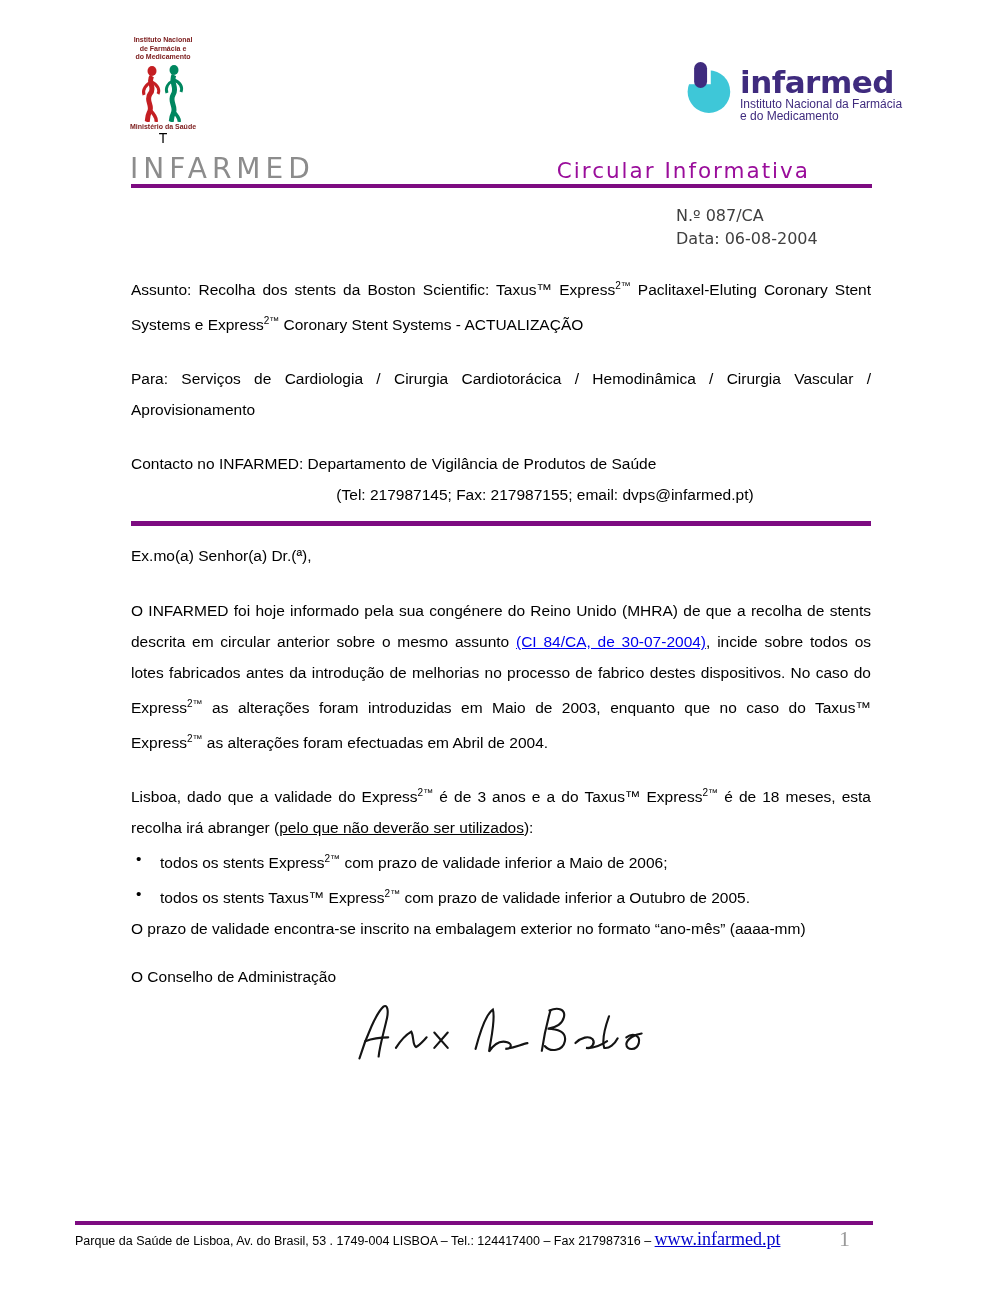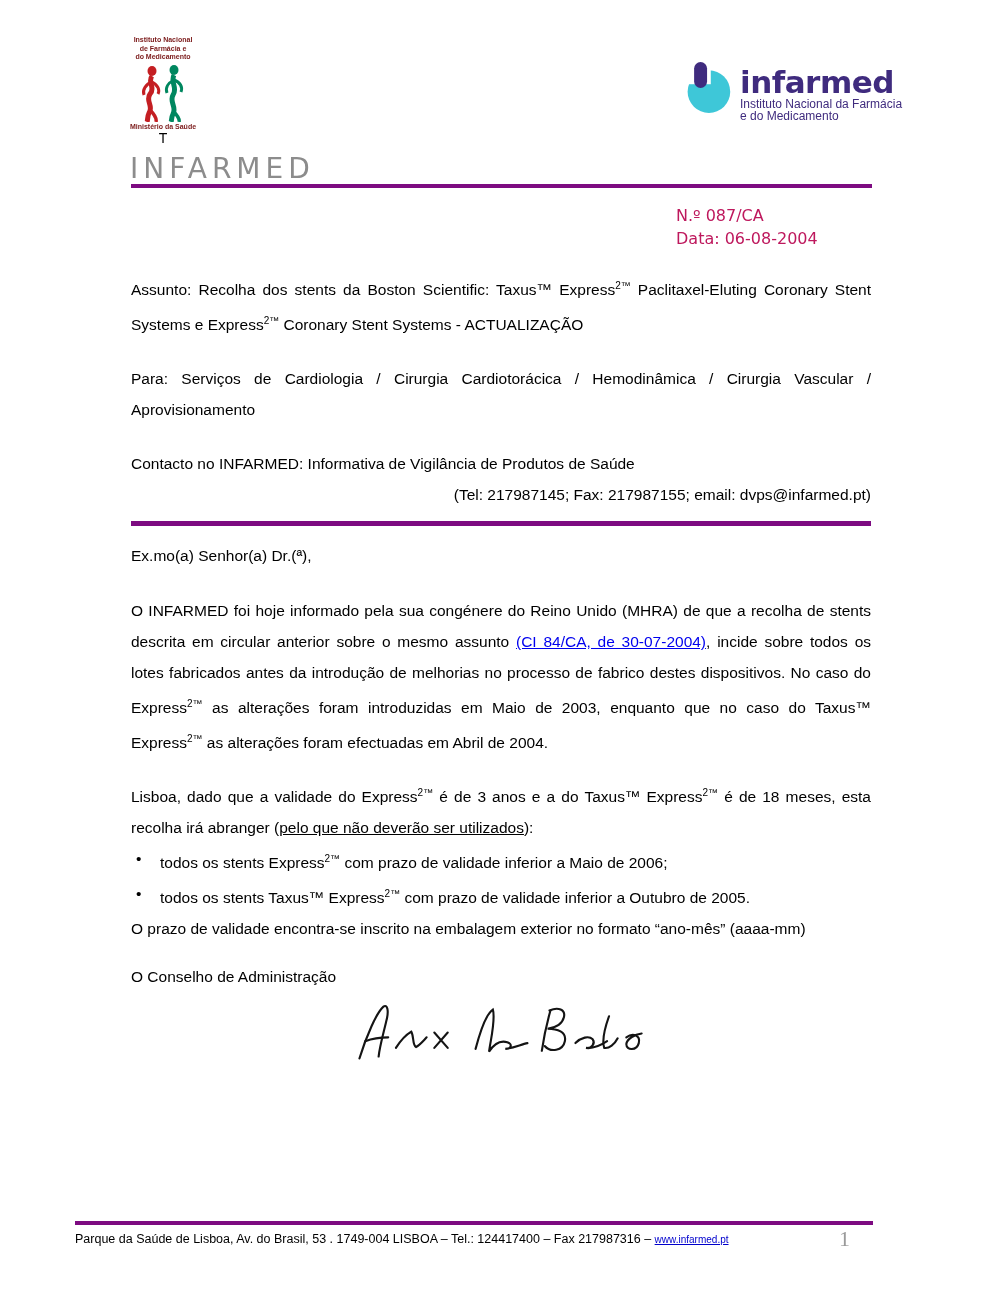--- a/index.html
+++ b/index.html
@@ -32,44 +32,44 @@
   .lr-sub{font-size:12px;color:var(--logo-purple);line-height:12px;}
   
   .org-title{position:absolute;left:130px;top:152px;font-family:"DejaVu Sans",sans-serif;
     font-size:28px;letter-spacing:5px;color:var(--title-gray);}
   .doc-title{position:absolute;right:190px;top:158px;font-family:"DejaVu Sans",sans-serif;
     font-size:21.5px;letter-spacing:2px;color:var(--accent);}
   .rule{background:var(--rule);}
   .rule1{position:absolute;left:131px;top:184px;width:741px;height:4px;}
   
   .meta{position:absolute;left:676px;top:204px;font-family:"DejaVu Sans",sans-serif;
-    font-size:16px;line-height:23px;color:#be185d;}
+    font-size:16px;line-height:23px;color:#404040;}
   
   .content{position:absolute;left:131px;top:270px;width:740px;font-size:15.5px;line-height:31px;}
   .content p{margin:0;text-align:justify;}
   .p-assunto{margin-bottom:23px !important;}
   .p-para{margin-bottom:23px !important;}
   .p-contacto{margin-bottom:11px !important;}
-  .contact-line2{display:block;margin-left:88px;text-align:right;}
+  .contact-line2{display:block;margin-left:88px;text-align:center;}
   .rule2{width:740px;height:5px;margin:0 0 14px;}
   .salutation{margin-bottom:24px !important;text-align:left;}
   .p1{margin-bottom:19px !important;}
   .bullets{margin:0;padding:0;list-style:none;}
   .bullets li{position:relative;padding-left:29px;text-align:justify;}
   .bullets .dot{position:absolute;left:5px;top:0;}
   .p3{margin-bottom:17px !important;}
   .closing{text-align:left;margin-bottom:6px !important;}
   .sig-wrap{text-align:center;}
   .sup{font-size:10px;vertical-align:6px;}
   .ul{text-decoration:underline;}
   .doclink{color:var(--link);text-decoration:underline;cursor:pointer;}
   
   .footer-rule{position:absolute;left:75px;top:1221px;width:798px;height:4px;}
   .footer{position:absolute;left:75px;top:1229px;width:720px;font-size:12.5px;line-height:20px;color:#000;white-space:nowrap;}
-  .site{font-family:Liberation Sans, sans-serif;font-size:10px;color:#0000CC;text-decoration:underline;cursor:pointer;}
+  .site{font-family:Liberation Serif, serif;font-size:18px;color:#0000CC;text-decoration:underline;cursor:pointer;}
   .pagenum{position:absolute;left:839px;top:1226px;font-family:"Liberation Serif",serif;
     font-size:22px;color:var(--page-num-gray);}
 </style>
 </head>
 <body>
 
 <div class="page">
 
   <div class="logo-left">
     <div class="ll-line">Instituto Nacional</div>
@@ -98,34 +98,35 @@
       <rect x="12" y="2" width="14" height="28" rx="7" fill="#3F2B7E"></rect>
     </svg>
     <div class="lr-text">
       <div class="lr-word">infarmed</div>
       <div class="lr-sub">Instituto Nacional da Farmácia</div>
       <div class="lr-sub">e do Medicamento</div>
     </div>
   </div>
 
   <div class="org-title">INFARMED</div>
+  <div class="doc-title">Circular Informativa</div>
   <div class="rule rule1"></div>
 
   <div class="meta">
     <div>N.º 087/CA</div>
     <div>Data: 06-08-2004</div>
   </div>
 
   <div class="content">
 
     <p class="p-assunto"><span>Assunto: Recolha dos stents da Boston Scientific: Taxus™ Express</span><span class="sup">2™</span><span> Paclitaxel-Eluting Coronary Stent Systems e Express</span><span class="sup">2™</span><span> Coronary Stent Systems - ACTUALIZAÇÃO</span></p>
 
     <p class="p-para">Para: Serviços de Cardiologia / Cirurgia Cardiotorácica / Hemodinâmica / Cirurgia Vascular / Aprovisionamento</p>
 
-    <p class="p-contacto"><span>Contacto no INFARMED: Informativa de Vigilância de Produtos de Saúde</span><span class="contact-line2">(Tel: 217987145; Fax: 217987155; email: dvps@infarmed.pt)</span></p>
+    <p class="p-contacto"><span>Contacto no INFARMED: Departamento de Vigilância de Produtos de Saúde</span><span class="contact-line2">(Tel: 217987145; Fax: 217987155; email: dvps@infarmed.pt)</span></p>
 
     <div class="rule rule2"></div>
 
     <p class="salutation">Ex.mo(a) Senhor(a) Dr.(ª),</p>
 
     <p class="p1"><span>O INFARMED foi hoje informado pela sua congénere do Reino Unido (MHRA) de que a recolha de stents descrita em circular anterior sobre o mesmo assunto </span><span class="doclink">(CI 84/CA, de 30-07-2004)</span><span>, incide sobre todos os lotes fabricados antes da introdução de melhorias no processo de fabrico destes dispositivos. No caso do Express</span><span class="sup">2™</span><span> as alterações foram introduzidas em Maio de 2003, enquanto que no caso do Taxus™ Express</span><span class="sup">2™</span><span> as alterações foram efectuadas em Abril de 2004.</span></p>
 
     <p><span>Lisboa, dado que a validade do Express</span><span class="sup">2™</span><span> é de 3 anos e a do Taxus™ Express</span><span class="sup">2™</span><span> é de 18 meses, esta recolha irá abranger (</span><span class="ul">pelo que não deverão ser utilizados</span><span>):</span></p>
 
     <ul class="bullets">

